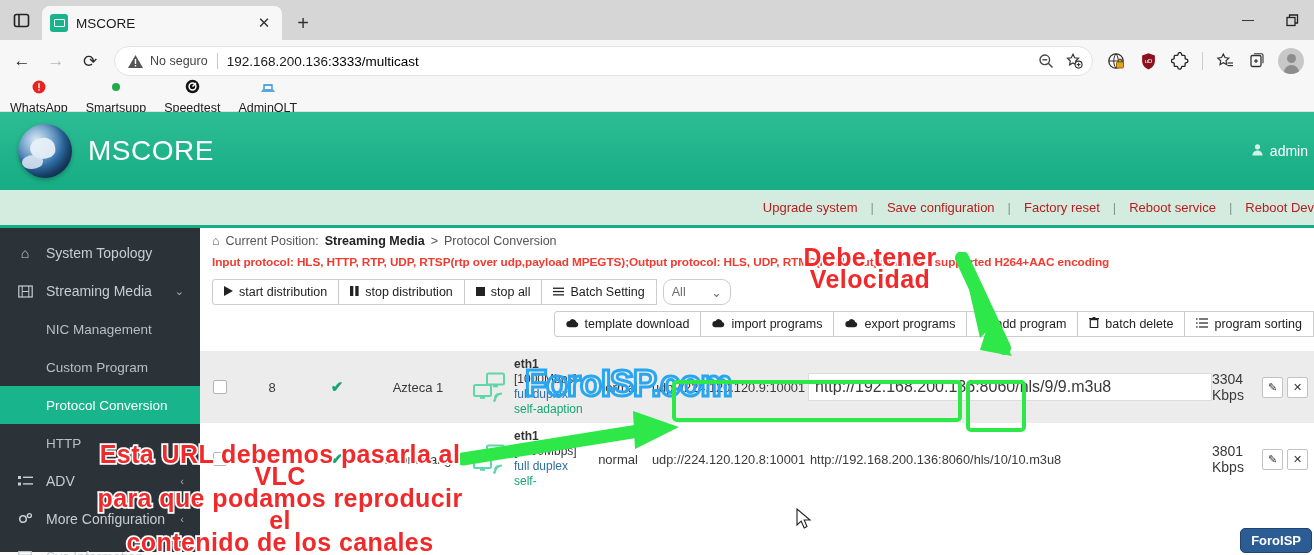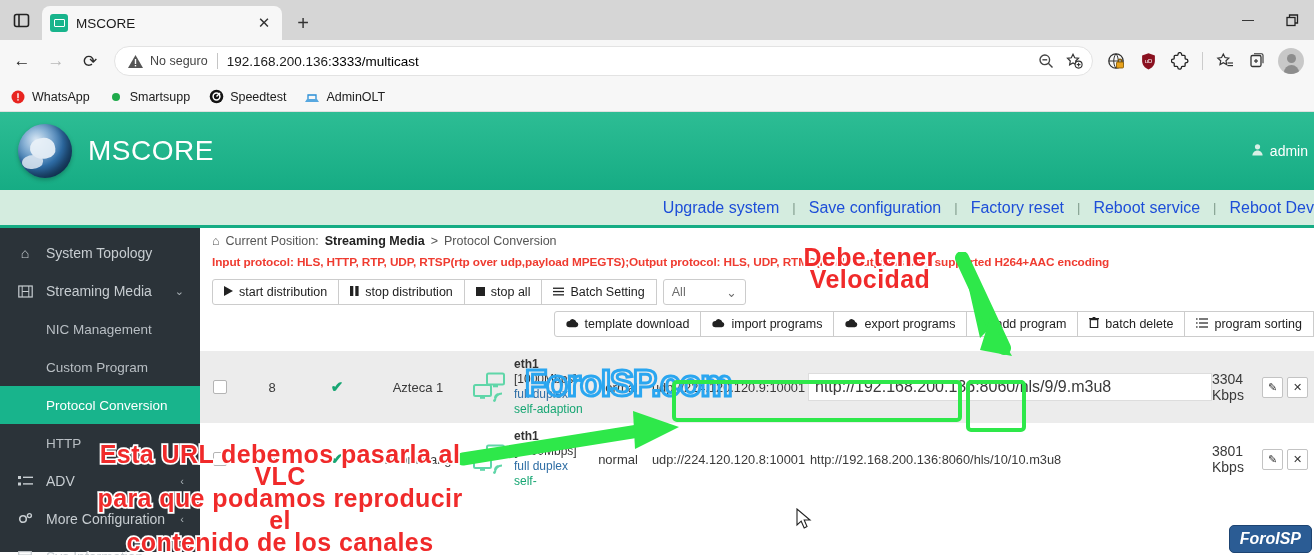--- a/index.html
+++ b/index.html
@@ -87,21 +87,21 @@
   .profile-av b { width: 15px; height: 9px; border-radius: 8px 8px 0 0; background: #8d8d8d; display: block; }
   .profile-av::before {
     content: ''; position: absolute; width: 9px; height: 9px; border-radius: 50%;
     background: #8d8d8d; margin-bottom: 11px;
   }
 
   .bookmarks {
     height: 30px; background: #f7f7f7; display: flex; align-items: center; padding: 0 10px;
     gap: 18px; border-bottom: 1px solid #e0e0e0;
   }
-  .bm { display: flex; align-items: center; gap: 6px; font-size: 12.5px; color: #202020; }
+  .bm { display: flex; align-items: center; gap: 6px; font-size: 12.5px; color: #202020; flex-direction: column; }
   .bm-ico { width: 16px; height: 16px; display: flex; align-items: center; justify-content: center; flex:none; }
 
   
   .page { position: relative; height: 443px; background: #fff; overflow: hidden; }
 
   .apphdr {
     height: 78px; background: linear-gradient(180deg,#2dbd94 0%,#16ac84 100%);
     display: flex; align-items: center; padding: 0 18px; position: relative;
   }
   .globe {
@@ -123,21 +123,21 @@
   .hdr-user {
     position: absolute; right: 6px; top: 50%; transform: translateY(-50%);
     color: #fff; font-size: 14px; display: flex; align-items: center; gap: 6px;
     white-space: nowrap;
   }
 
   .actionbar {
     height: 38px; background: #d4ecdf; display: flex; align-items: center;
     justify-content: flex-end; padding-right: 0; border-bottom: 3px solid #16ac84;
   }
-  .actionbar a { font-size: 16px; color: #1d4ed8; text-decoration: none; white-space: nowrap; }
+  .actionbar a { font-size: 13px; color: #b91c1c; text-decoration: none; white-space: nowrap; }
   .actionbar .sep { color: #7f9b8b; margin: 0 13px; font-size: 13px; }
 
   .body-split { display: flex; height: 324px; }
 
   .sidebar { width: 200px; background: #2b3339; flex: none; padding-top: 6px; }
   .sb-item {
     height: 38px; display: flex; align-items: center; color: #c7cdd1; font-size: 14px;
     padding-left: 16px; gap: 12px; position: relative;
   }
   .sb-item .sb-ico { width: 18px; display: flex; align-items: center; justify-content: center; flex: none; color: #c7cdd1; font-size: 14px; }
@@ -161,22 +161,22 @@
 
   .toolbar1 { padding: 10px 0 0 12px; display: flex; }
   .btn {
     height: 26px; border: 1px solid #ccc; background: #fff; display: flex; align-items: center;
     gap: 6px; padding: 0 11px; font-size: 12.5px; color: #222; margin-left: -1px;
     white-space: nowrap;
   }
   .btn:first-child { margin-left: 0; border-radius: 3px 0 0 3px; }
   .sel {
     height: 26px; border: 1px solid #ccc; background: #fff; display: flex; align-items: center;
-    justify-content: space-between; width: 83px; padding: 0 8px; font-size: 12.5px;
-    color: #6c6c6c; margin-left: 6px; border-radius: 3px;
+    justify-content: space-between; width: 68px; padding: 0 8px; font-size: 12.5px;
+    color: #6c6c6c; margin-left: 6px; border-radius: 9px;
   }
   .toolbar2 { display: flex; justify-content: flex-end; padding: 6px 0 0 0; }
 
   .table { margin-top: 14px; font-size: 12.5px; color: #3a3a3a; }
   .trow {
     display: flex; align-items: center; min-height: 72px; position: relative;
   }
   .trow.alt { background: #ececec; }
   .c-check { width: 40px; display: flex; justify-content: center; flex: none; }
   .c-check i {
@@ -218,23 +218,22 @@
   .ann {
     position: absolute; font-weight: bold; color: #f02a2a; font-size: 25px;
     -webkit-text-stroke: 3.4px #fff; paint-order: stroke fill;
     letter-spacing: .4px; text-align: center; line-height: 22px;
   }
   .greenbox {
     position: absolute; border: 4px solid #2ee84a; border-radius: 5px;
   }
   .foroisp-badge {
     position: absolute; right: 2px; bottom: 2px; background: #2b5c94; color: #fff;
-    font-size: 16px; font-weight: bold; padding: 4px 10px; border-radius: 5px;
+    font-size: 13px; font-weight: bold; padding: 4px 10px; border-radius: 5px;
     border: 1px solid #1d4472;
-    font-style: italic;
   }
   .cursor { position: absolute; }
 </style>
 </head>
 <body>
 
 <div class="tabstrip">
   <div class="tab-side-btn">
     <svg width="17" height="17" viewBox="0 0 17 17">
         <rect x="1.5" y="2.5" width="14" height="12" rx="2" fill="none" stroke="#222" stroke-width="1.6"></rect>

